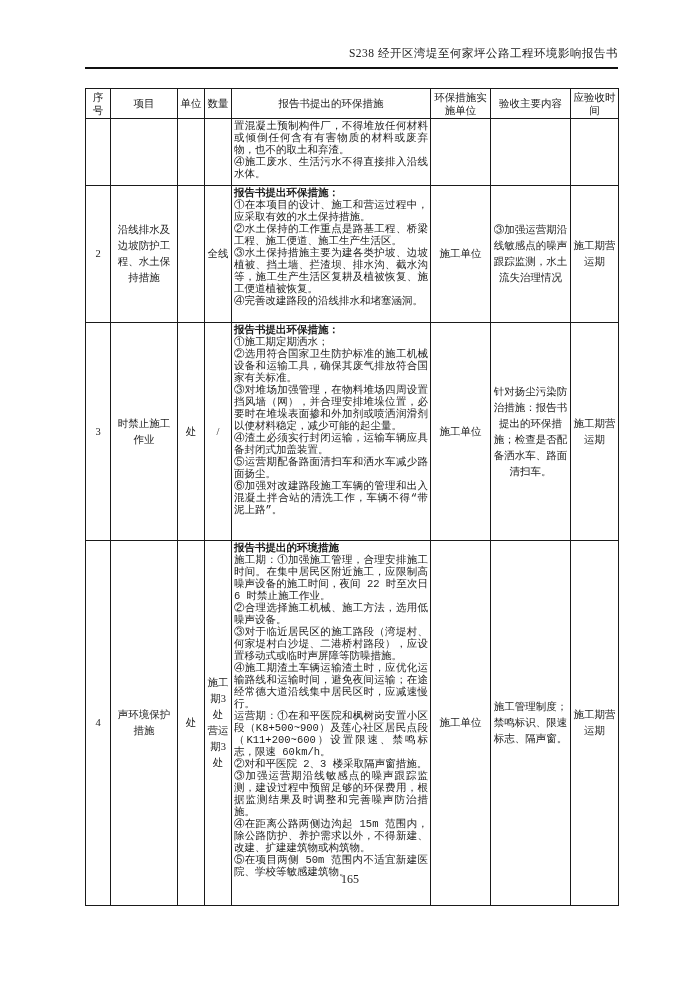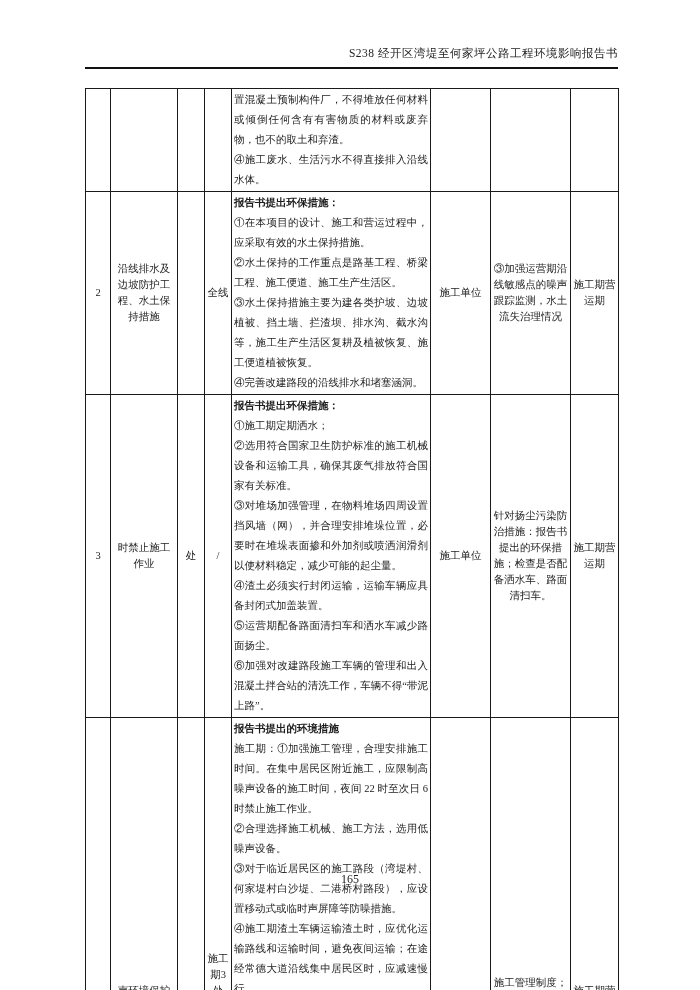--- a/index.html
+++ b/index.html
@@ -22,21 +22,21 @@
     border-collapse:collapse; table-layout:fixed;
   }
   table.acc th, table.acc td {
     border:1px solid #1a1a1a; padding:1px 2px;
     font-size:10.5px; font-weight:normal; color:#1c1c1c;
     overflow:hidden;
   }
   table.acc th { text-align:center; vertical-align:middle; line-height:13px; }
   .c-center { text-align:center; vertical-align:middle; line-height:16px; }
   .c-measures {
-    vertical-align:top; text-align:justify; line-height:20px; padding:1px 4px;
+    vertical-align:top; text-align:justify; line-height:12px; padding:1px 4px;font-family:Liberation Mono, monospace;
   }
   .m-title { font-weight:bold; }
   .m-body { white-space:pre-line; }
   tr.h-head { height:30px; }
   tr.h-r1 { height:67px; }
   tr.h-r2 { height:137px; }
   tr.h-r3 { height:218px; }
   tr.h-r4 { height:365px; }
   .page-number {
     position:absolute; top:872px; left:0; width:100%;
@@ -56,20 +56,30 @@
       <col style="width:25px">
         <col style="width:67px">
         <col style="width:27px">
         <col style="width:27px">
       <col style="width:199px">
         <col style="width:60px">
         <col style="width:80px">
         <col style="width:48px">
     </colgroup>
     <tbody>
+        <tr class="h-head">
+      <th>序号</th>
+      <th>项目</th>
+      <th>单位</th>
+      <th>数量</th>
+      <th>报告书提出的环保措施</th>
+      <th>环保措施实施单位</th>
+      <th>验收主要内容</th>
+      <th>应验收时间</th>
+    </tr>
 
     <tr class="h-r1">
       <td class="c-center"></td>
       <td class="c-center"></td>
       <td class="c-center"></td>
       <td class="c-center"></td>
       <td class="c-measures">
         <div class="m-title"></div>
         <div class="m-body">置混凝土预制构件厂，不得堆放任何材料或倾倒任何含有有害物质的材料或废弃物，也不的取土和弃渣。
 ④施工废水、生活污水不得直接排入沿线水体。</div>

